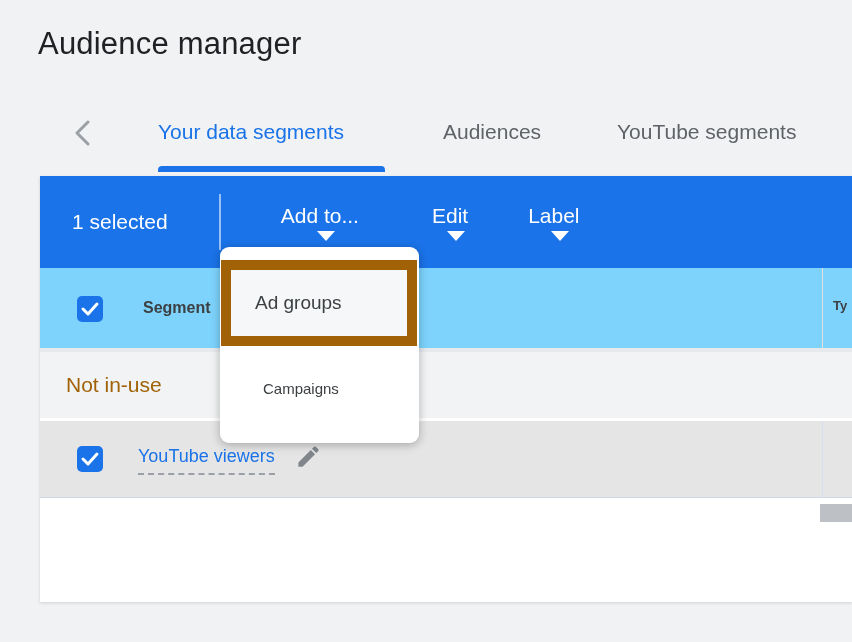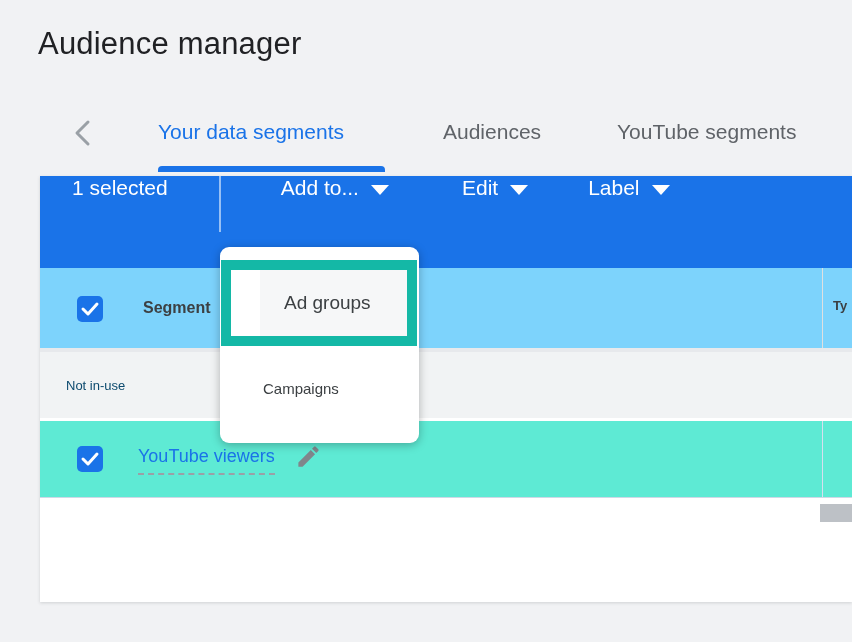--- a/index.html
+++ b/index.html
@@ -37,30 +37,30 @@
   
   .content-card {
     position:absolute; left:40px; top:176px; width:812px; height:426px;
     background:#ffffff;
     box-shadow:0 1px 3px rgba(60,64,67,.18);
   }
   
   .action-bar {
     position:absolute; left:0; top:0; width:812px; height:92px;
     background:#1a73e8; color:#ffffff;
-    display:flex; align-items:flex-start;gap:22px;
+    display:flex; align-items:center;gap:22px;
   }
   .selected-count {
     margin-left:32px; font-size:21px; font-weight:400; white-space:nowrap;
   }
   .bar-divider {
     margin-left:29px; width:2px; height:56px; background:rgba(255,255,255,.55);
   }
   .bar-menu {
-    display:flex; align-items:center; cursor:pointer; white-space:nowrap;
+    display:flex; align-items:center; cursor:pointer; white-space:nowrap;flex-direction:column;
   }
   .bar-menu .menu-label { font-size:21px; font-weight:500; }
   .caret-down {
     width:0; height:0; margin-left:12px; margin-top:3px;
     border-left:9px solid transparent; border-right:9px solid transparent;
     border-top:10px solid #ffffff;
   }
   .menu-addto { margin-left:38px; }
   .menu-edit  { margin-left:51px; }
   .menu-label2{ margin-left:38px; }
@@ -87,24 +87,24 @@
   .col-type {
     position:absolute; left:793px; top:30px;
     font-size:13px; font-weight:700; color:#3c4043; white-space:nowrap;
   }
   .group-row {
     position:relative; height:69px; background:#f1f3f4;
     border-bottom:3px solid #ffffff;
     display:flex; align-items:center;
   }
   .group-label {
-    margin-left:26px; font-size:13px; color:#0c4a6e; white-space:nowrap;
+    margin-left:26px; font-size:21px; color:#a16207; white-space:nowrap;
   }
   .data-row {
-    position:relative; height:77px; background:#5eead4;
+    position:relative; height:77px; background:#e5e5e5;
     border-bottom:1px solid #cfd8e6;
   }
   .data-row .checkbox { top:25px; }
   .segment-link-wrap {
     position:absolute; left:98px; top:22px; display:flex; align-items:center;
   }
   .segment-link {
     font-size:18px; color:#1a73e8; white-space:nowrap; cursor:pointer;
     padding-bottom:6px;
     border-bottom:2px dashed #9aa0a6;
@@ -123,22 +123,21 @@
   }
   
   .dropdown {
     position:absolute; left:220px; top:247px; width:199px; height:196px;
     background:#ffffff; border-radius:9px;
     box-shadow:0 2px 10px rgba(0,0,0,.28);
     z-index:30;
   }
   .highlight-box {
     position:absolute; left:1px; top:13px; width:196px; height:86px;
-    border:10px solid #14b8a6;
-    padding-left:29px;
+    border:10px solid #a16207;
   }
   .highlight-inner {
     width:100%; height:100%; background:#f6f7f8;
     display:flex; align-items:center; padding-left:24px;
     font-size:19px; color:#3c4043; cursor:pointer; white-space:nowrap;
   }
   .dropdown-item-2 {
     position:absolute; left:0; top:111px; width:100%; height:60px;
     display:flex; align-items:center; padding-left:43px;
     font-size:15px; color:#3c4043; cursor:pointer; white-space:nowrap;

